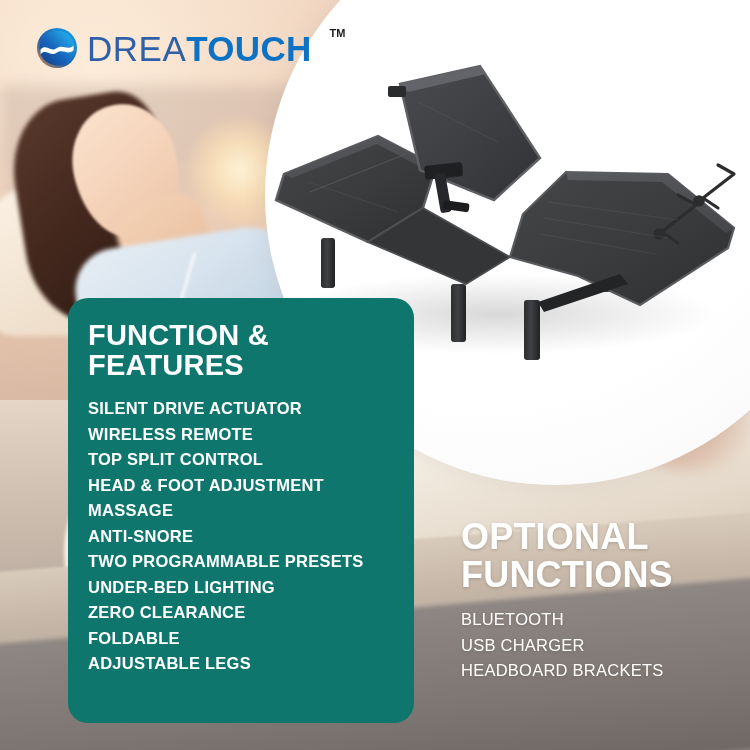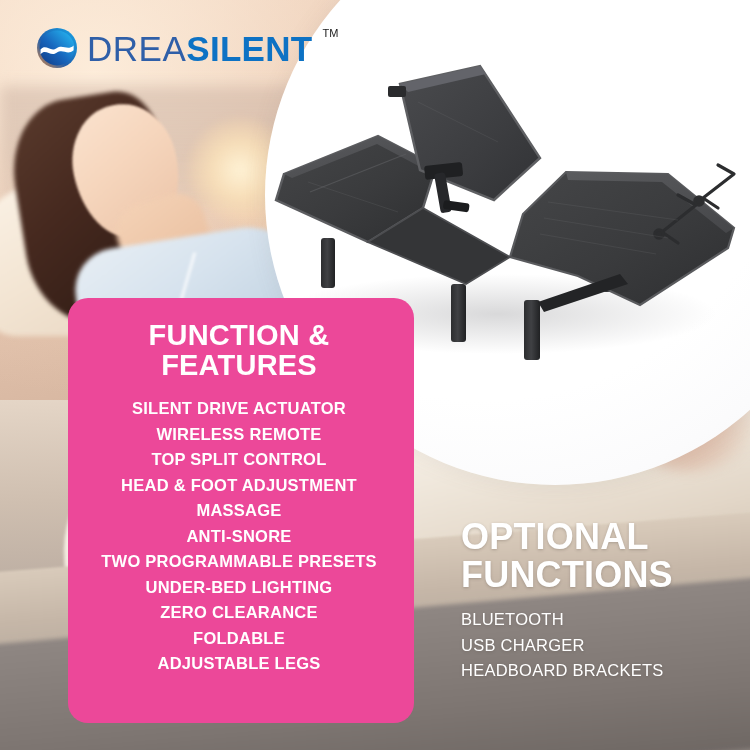--- a/index.html
+++ b/index.html
@@ -246,40 +246,39 @@
     color: #2f5fa8;
   }
   .logo-motion {
     font-size: 35px;
     font-weight: 700;
     letter-spacing: 0.3px;
     color: #0d72c4;
   }
   .logo-tm {
     font-size: 11px;
-    font-weight: 400;
+    font-weight: 700;
     color: #1a1a1a;
-    margin-left: 10px;
+    margin-left: 18px;
     margin-top: -3px;
     letter-spacing: 0;
   }
 
   
   .feature-panel {
     position: absolute;
     left: 68px;
     top: 298px;
     width: 346px;
     height: 425px;
-    background: #ec4899;
+    background: #0f766e;
     border-radius: 20px;
     z-index: 6;
     box-sizing: border-box;
     padding: 22px 24px 18px 20px;
-    text-align: center;
   }
   .feature-title {
     color: #ffffff;
     font-size: 29px;
     font-weight: 700;
     line-height: 1.04;
     letter-spacing: 0.2px;
     margin: 0 0 16px 0;
     text-transform: uppercase;
   }
@@ -455,21 +454,21 @@
           </linearGradient>
         </defs>
         <circle cx="21" cy="21" r="20" fill="url(#lgOuter)"></circle>
         <circle cx="21" cy="21" r="17.4" fill="url(#lgInner)"></circle>
         <path d="M4.5 22.6 C 10 16.2, 14.2 25.6, 20.6 21.2 C 27 16.8, 31.4 24.2, 37.6 18.4
                  L 37.6 23.2 C 31.4 28.8, 27 21.4, 20.6 25.8 C 14.2 30.2, 10 20.8, 4.5 27.2 Z" fill="#ffffff"></path>
       </svg>
     </span>
     <span class="logo-wordmark">
       <span class="logo-dream">DREA</span>
-        <span class="logo-motion">SILENT</span>
+        <span class="logo-motion">TOUCH</span>
         <span class="logo-tm">TM</span>
     </span>
   </div>
 
   <div class="feature-panel">
     <h2 class="feature-title">
       <span class="ft-line">FUNCTION &amp;</span>
       <span class="ft-line">FEATURES</span>
     </h2>
     <ul class="feature-list">

